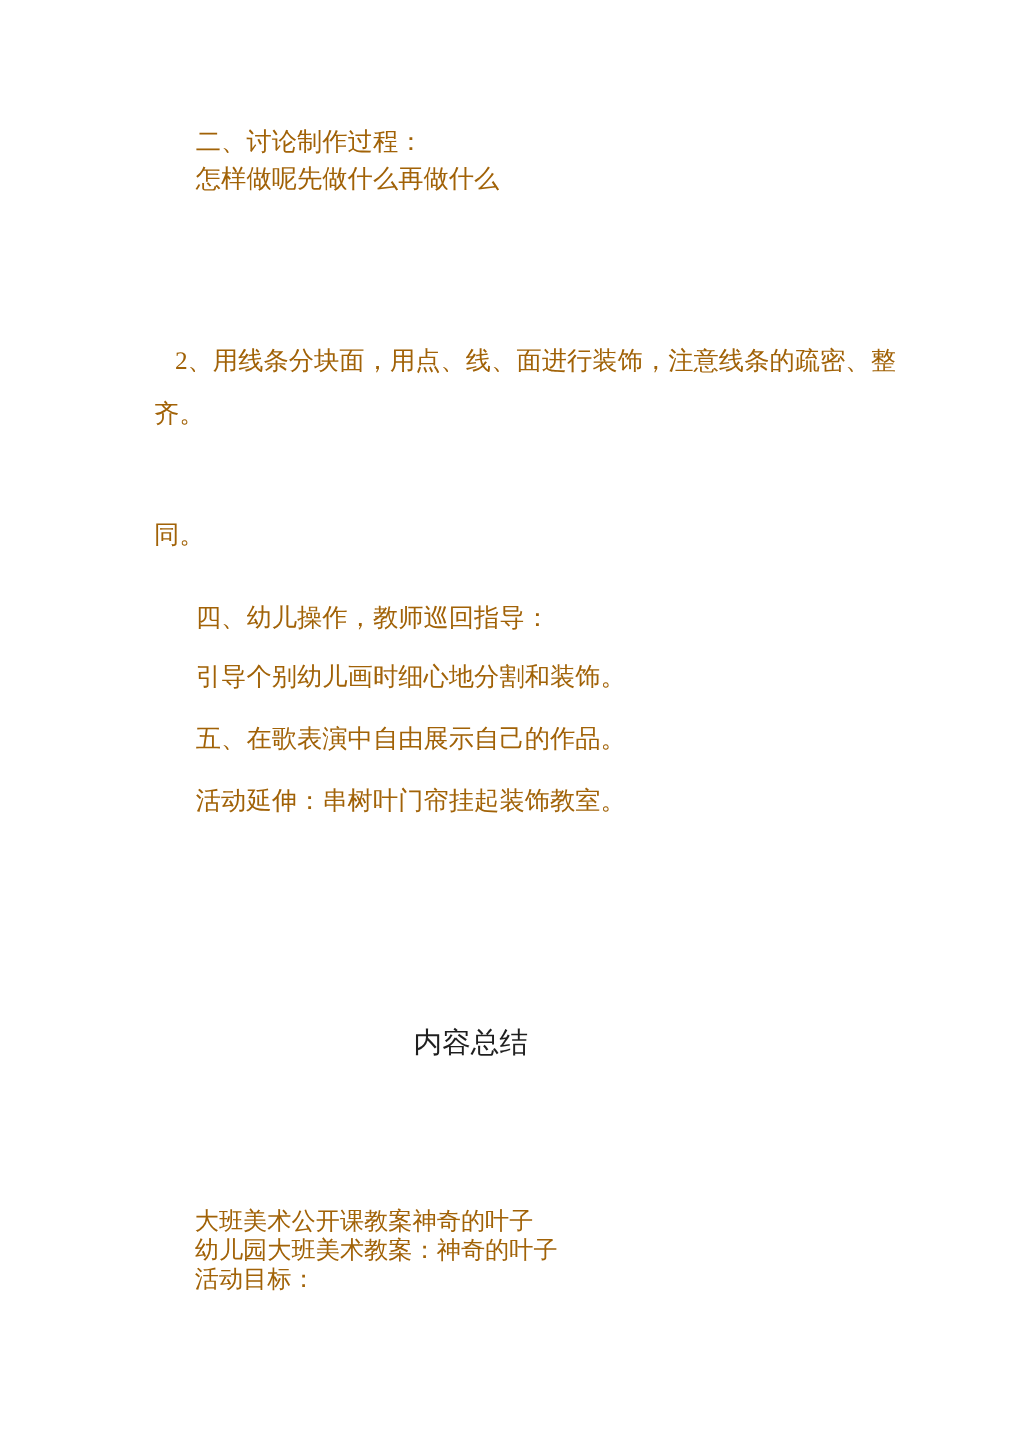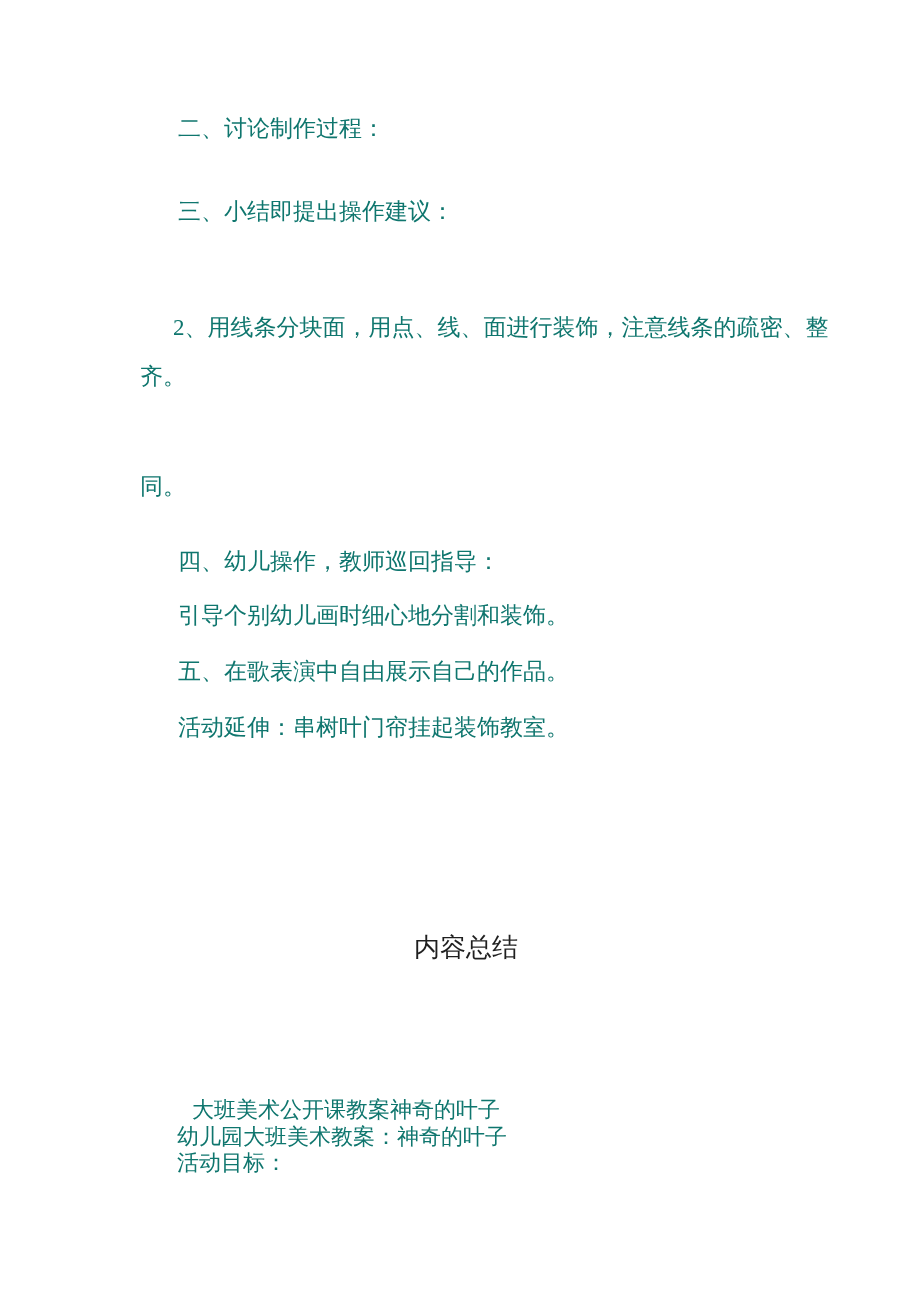--- a/index.html
+++ b/index.html
@@ -16,68 +16,67 @@
     font-family: "Liberation Serif", "DejaVu Serif", serif;
     color: #1f1f1f;
   }
   .ln {
     position: absolute;
     margin: 0;
     font-size: 23px;
     line-height: 24px;
     white-space: pre;
     letter-spacing: 0px;
-    color: #0f766e;
+    color: #a16207;
   }
   .summary-heading {
     position: absolute;
     left: 0;
     width: 856px;
     margin: 0;
     text-align: center;
     font-size: 26px;
     line-height: 30px;
     font-weight: normal;
     white-space: pre;
     color: #1f1f1f;
-    padding-left: 38px;
   }
   .sm {
     font-size: 22px;
     line-height: 23px;
   }
 </style>
 </head>
 <body>
 
 <div class="page">
 
   <p class="ln" style="top:117px; left:178px;">二、讨论制作过程：</p>
 
-
-  <p class="ln" style="top:200px; left:178px;">三、小结即提出操作建议：</p>
+  <p class="ln" style="top:151px; left:178px;">怎样做呢先做什么再做什么</p>
 
 
-  <p class="ln" style="top:316px; left:173px;">2、用线条分块面，用点、线、面进行装饰，注意线条的疏密、整</p>
+
+  <p class="ln" style="top:316px; left:159px;">2、用线条分块面，用点、线、面进行装饰，注意线条的疏密、整</p>
 
   <p class="ln" style="top:365px; left:140px;">齐。</p>
 
 
   <p class="ln" style="top:475px; left:140px;">同。</p>
 
   <p class="ln" style="top:550px; left:178px;font-family:Liberation Serif, serif;">四、幼儿操作，教师巡回指导：</p>
 
   <p class="ln" style="top:604px; left:178px;">引导个别幼儿画时细心地分割和装饰。</p>
 
   <p class="ln" style="top:660px; left:178px;">五、在歌表演中自由展示自己的作品。</p>
 
   <p class="ln" style="top:716px; left:178px;">活动延伸：串树叶门帘挂起装饰教室。</p>
 
   <h2 class="summary-heading" style="top:933px;">内容总结</h2>
 
 
-  <p class="ln sm" style="top:1098px; left:192px;">大班美术公开课教案神奇的叶子</p>
+  <p class="ln sm" style="top:1098px; left:177px;">大班美术公开课教案神奇的叶子</p>
 
   <p class="ln sm" style="top:1125px; left:177px;">幼儿园大班美术教案：神奇的叶子</p>
 
   <p class="ln sm" style="top:1151px; left:177px;">活动目标：</p>
 
 </div>
 
 </body></html>

